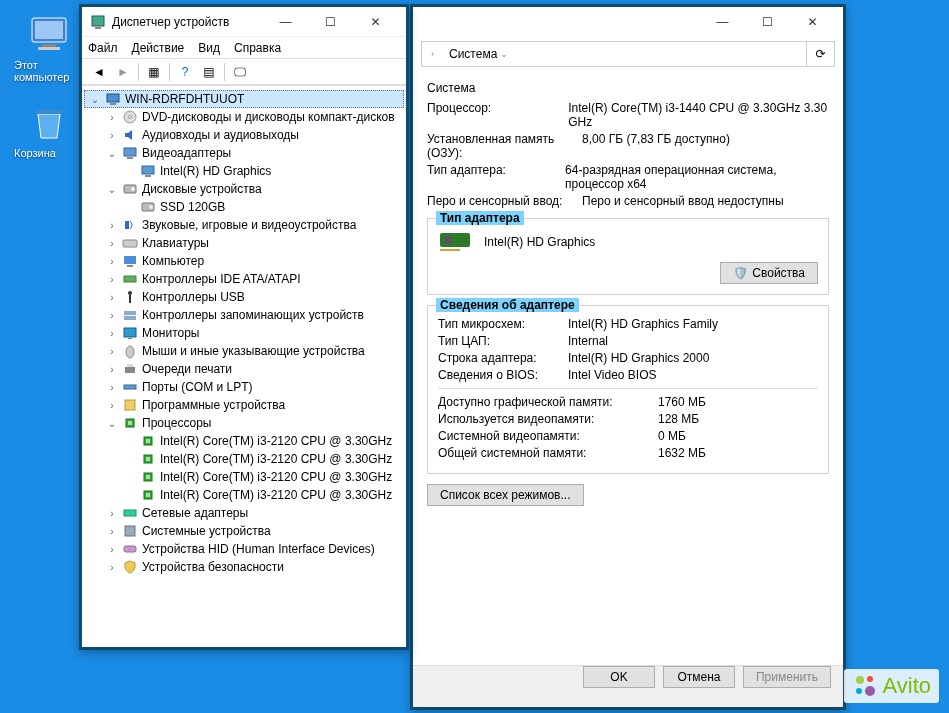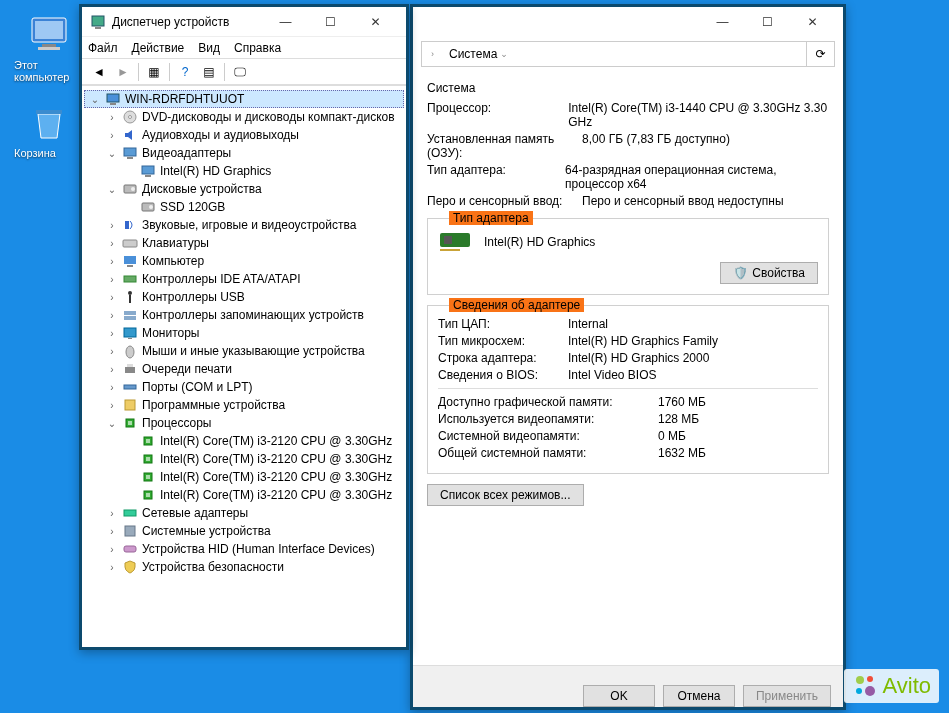--- a/index.html
+++ b/index.html
@@ -26,28 +26,28 @@
 .tree { padding: 4px 2px; overflow: auto; }
 .node { display: flex; align-items: center; height: 18px; padding-right: 6px; white-space: nowrap; }
 .expander { width: 12px; text-align: center; color: #666; font-size: 10px; cursor: pointer; }
 .nicon { width: 16px; height: 16px; margin: 0 4px; display: inline-flex; align-items: center; justify-content: center; }
 .nlabel { font-size: 12px; }
 .node.sel { background: #cce8ff; border: 1px dotted #66a; }
 
 
 .sysbody { padding: 8px 14px; font-size: 12px; overflow: hidden; }
 .fieldset { border: 1px solid #d0d0d0; padding: 8px 10px 10px; margin-bottom: 10px; position: relative; }
-.fieldset .legend { position: absolute; top: -8px; left: 21px; background: #f97316; padding: 0 4px; font-size: 12px; }
+.fieldset .legend { position: absolute; top: -8px; left: 8px; background: #7dd3fc; padding: 0 4px; font-size: 12px; font-weight: bold; }
 .kv { display: flex; margin: 3px 0; }
 .kv .k { width: 155px; }
 .kv2 { display: flex; margin: 3px 0; }
 .kv2 .k { width: 220px; }
 .btn { background: #e1e1e1; border: 1px solid #adadad; padding: 3px 12px; font-size: 12px; display: inline-flex; align-items: center; gap: 4px; }
 .btn[disabled] { color: #888; }
-.bottombar { position: absolute; bottom: 0; left: 0; right: 0; height: 42px; background: #f0f0f0; border-top: 1px solid #ddd; display: flex; align-items: flex-end; justify-content: flex-end; gap: 8px; padding: 0 12px; }
+.bottombar { position: absolute; bottom: 0; left: 0; right: 0; height: 42px; background: #f0f0f0; border-top: 1px solid #ddd; display: flex; align-items: flex-start; justify-content: flex-end; gap: 8px; padding: 0 12px; }
 
 
 .bc { display: flex; align-items: center; height: 26px; border: 1px solid #ccc; margin: 4px 8px; }
 .bcseg { padding: 0 6px; display: flex; align-items: center; height: 100%; }
 .bcchev { color: #888; font-size: 9px; padding: 0 3px; }
 .bcref { width: 28px; border-left: 1px solid #ccc; display:flex;align-items:center;justify-content:center;height:100%; }
 
 .watermark { position: absolute; right: 10px; bottom: 10px; display: flex; align-items: center; gap: 4px; font-size: 22px; color: #7fbb00; font-weight: 500; background: rgba(255,255,255,.85); padding: 4px 8px; border-radius: 3px; }
 .watermark .av-icon { width: 26px; height: 26px; }
 .hr { border-top: 1px solid #ddd; margin: 6px 0; }
@@ -137,26 +137,26 @@
             <span>🛡️</span>
             <span>Свойства</span>
           </button>
       </div>
     </div>
 
     <div class="fieldset">
       <div class="legend">Сведения об адаптере</div>
       <div id="inforows">
           <div class="kv">
+            <div class="k" style="width:130px">Тип микросхем:</div>
+            <div>Intel(R) HD Graphics Family</div>
+          </div>
+          <div class="kv">
             <div class="k" style="width:130px">Тип ЦАП:</div>
             <div>Internal</div>
-          </div>
-          <div class="kv">
-            <div class="k" style="width:130px">Тип микросхем:</div>
-            <div>Intel(R) HD Graphics Family</div>
           </div>
           <div class="kv">
             <div class="k" style="width:130px">Строка адаптера:</div>
             <div>Intel(R) HD Graphics 2000</div>
           </div>
           <div class="kv">
             <div class="k" style="width:130px">Сведения о BIOS:</div>
             <div>Intel Video BIOS</div>
           </div>
         </div>

